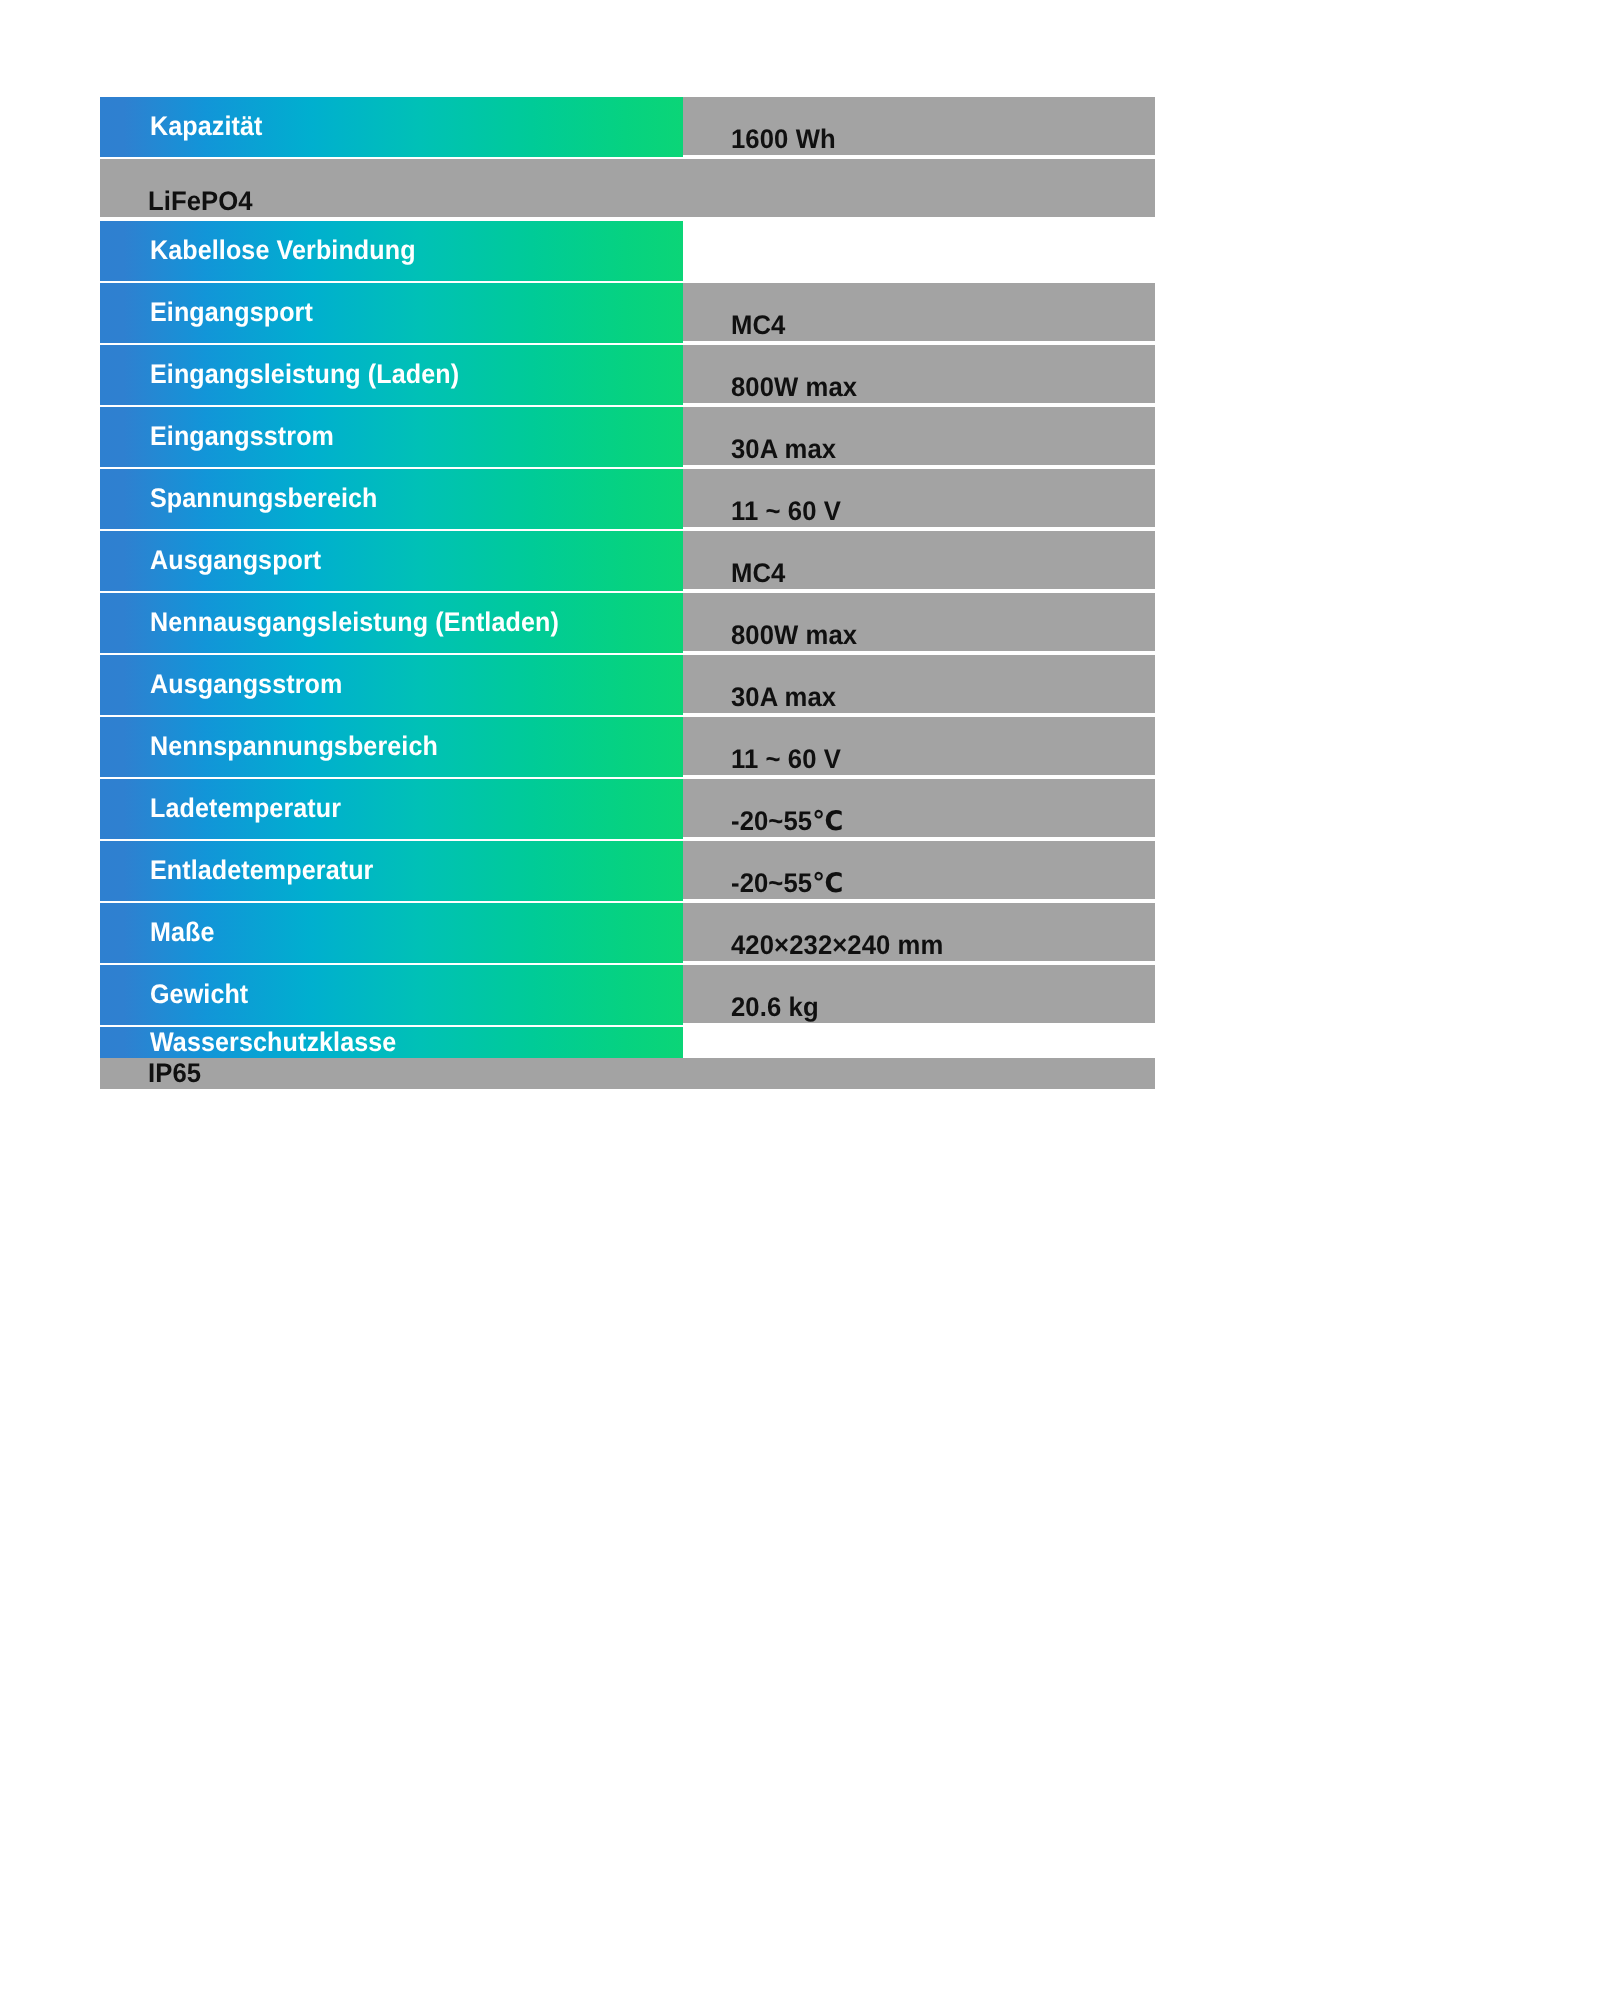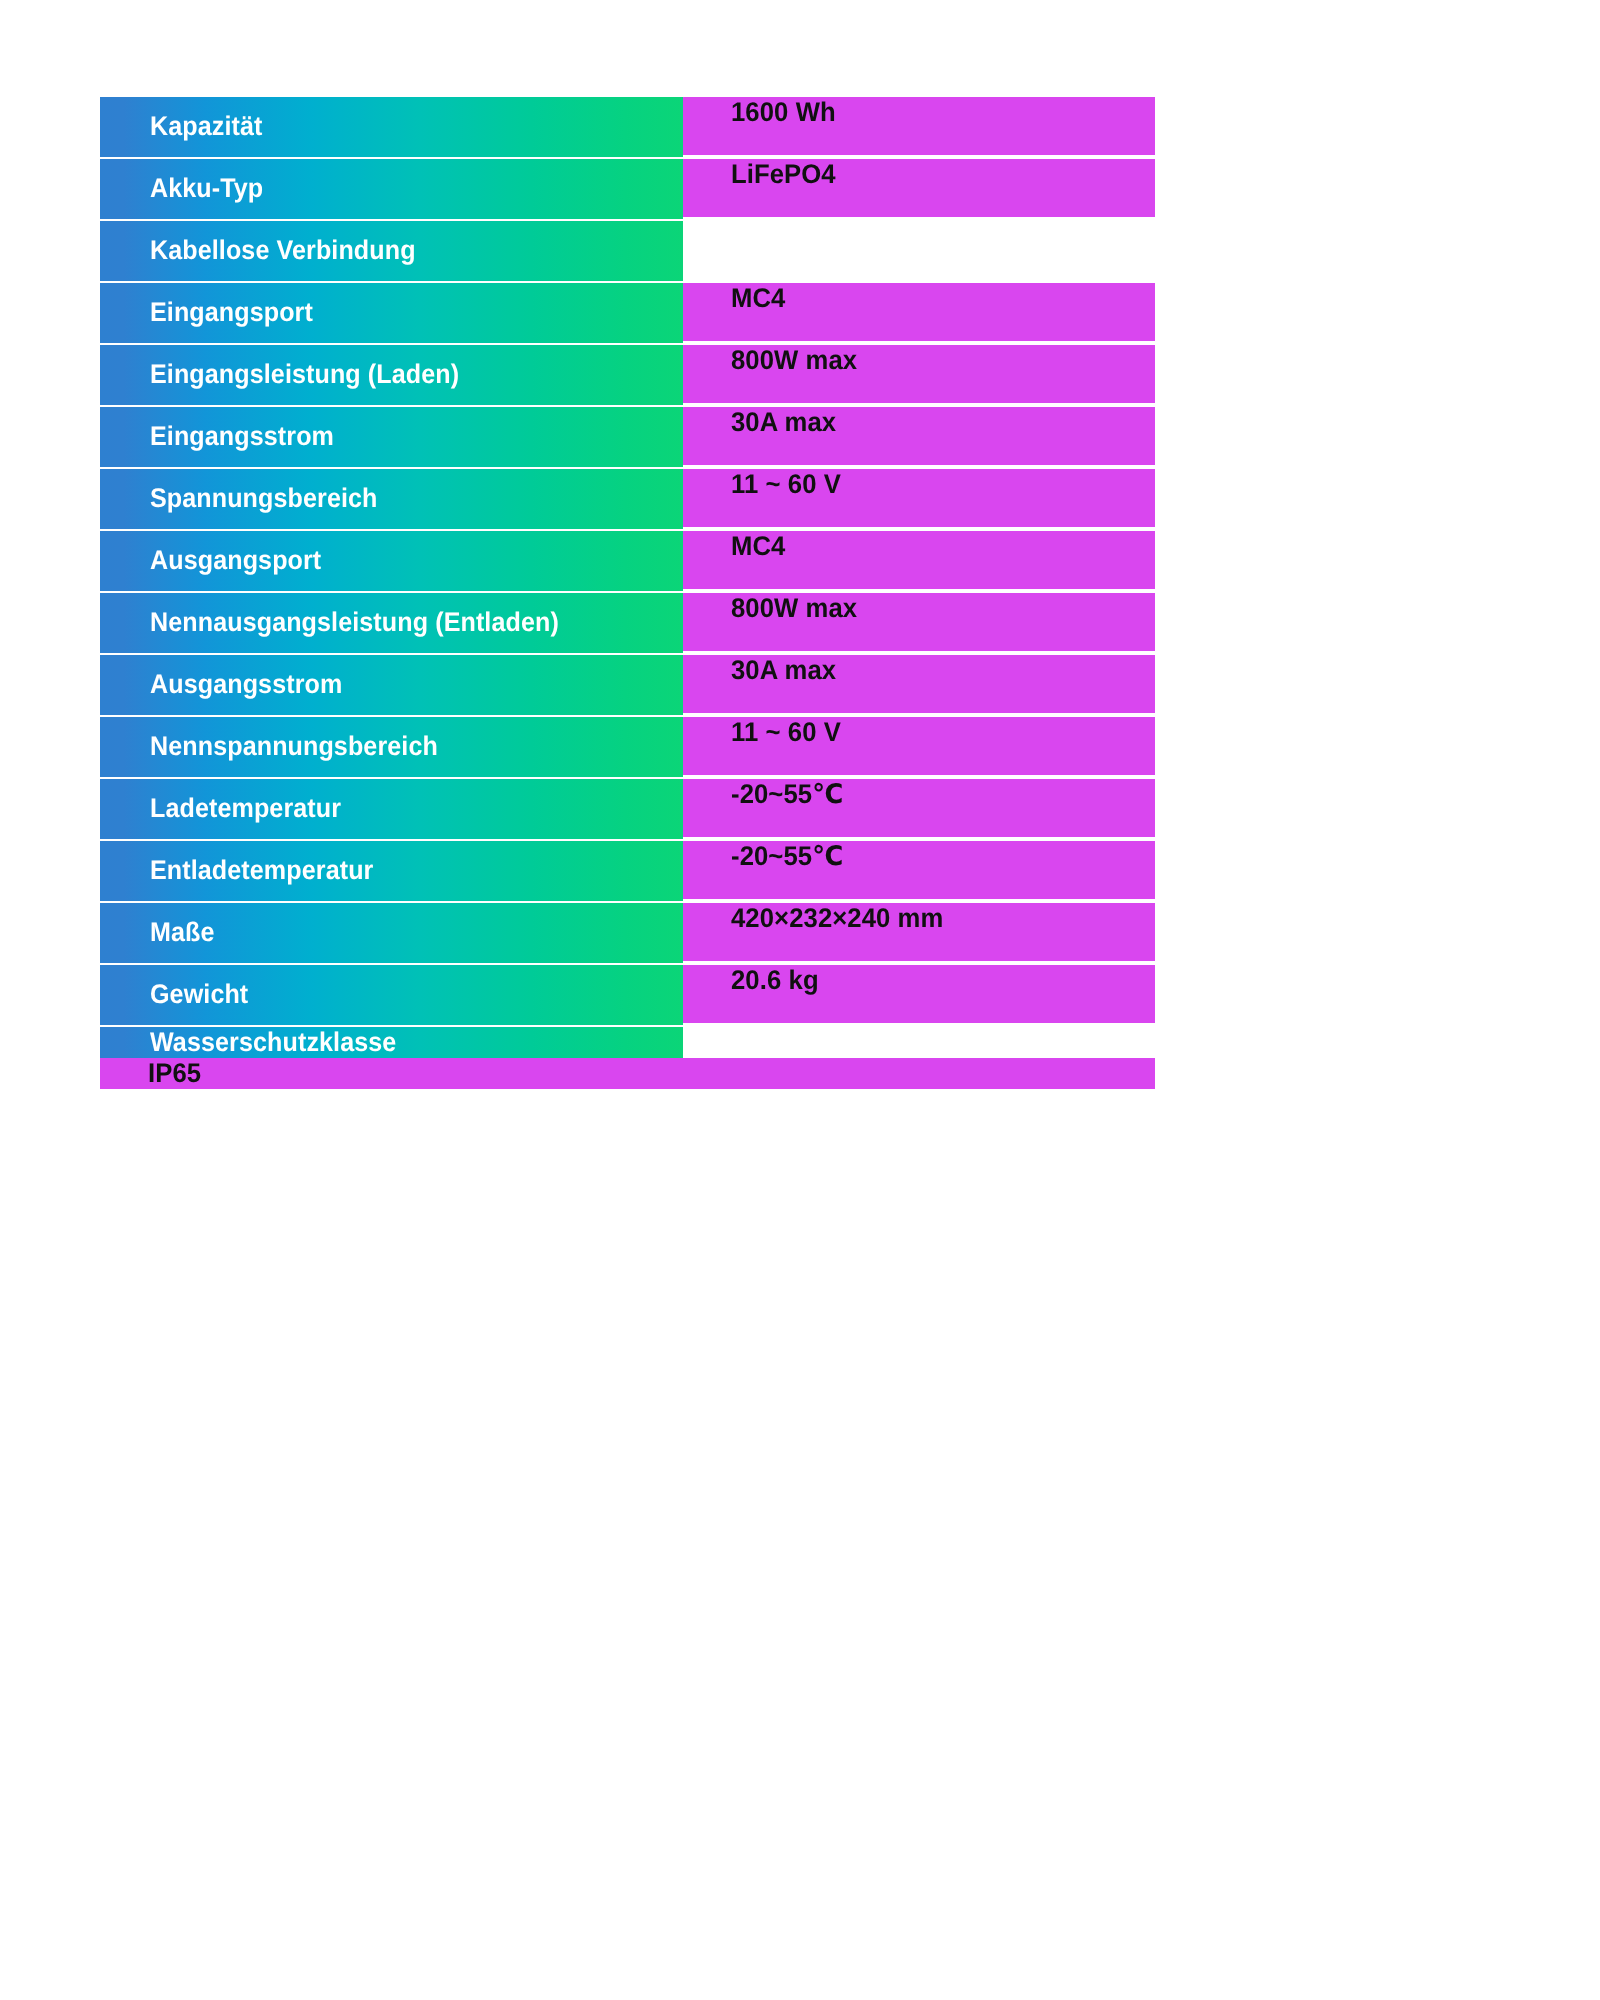--- a/index.html
+++ b/index.html
@@ -80,24 +80,24 @@
     transform-origin: left center;
     text-rendering: geometricPrecision;
   }
 
   
   .cell-value {
     flex: 1 1 auto;
     height: 100%;
     box-sizing: border-box;
     display: flex;
-    align-items: flex-start;
+    align-items: flex-end;
     padding-left: 48px;
     padding-right: 20px;
-    background: #d946ef;
+    background: #a3a3a3;
     border-bottom: 2px solid #FFFFFF;
     margin-bottom: -2px;
     color: #101010;
   }
   .spec-row:last-child .cell-value {
     border-bottom: none;
     margin-bottom: 18px;
   }
 
   .value-text {
@@ -121,23 +121,20 @@
     <div class="spec-row">
       <div class="cell-label">
         <span class="label-text">Kapazität</span>
       </div>
       <div class="cell-value">
         <span class="value-text">1600 Wh</span>
       </div>
     </div>
 
     <div class="spec-row">
-      <div class="cell-label">
-        <span class="label-text">Akku-Typ</span>
-      </div>
       <div class="cell-value">
         <span class="value-text">LiFePO4</span>
       </div>
     </div>
 
     <div class="spec-row">
       <div class="cell-label">
         <span class="label-text">Kabellose Verbindung</span>
       </div>
     </div>

